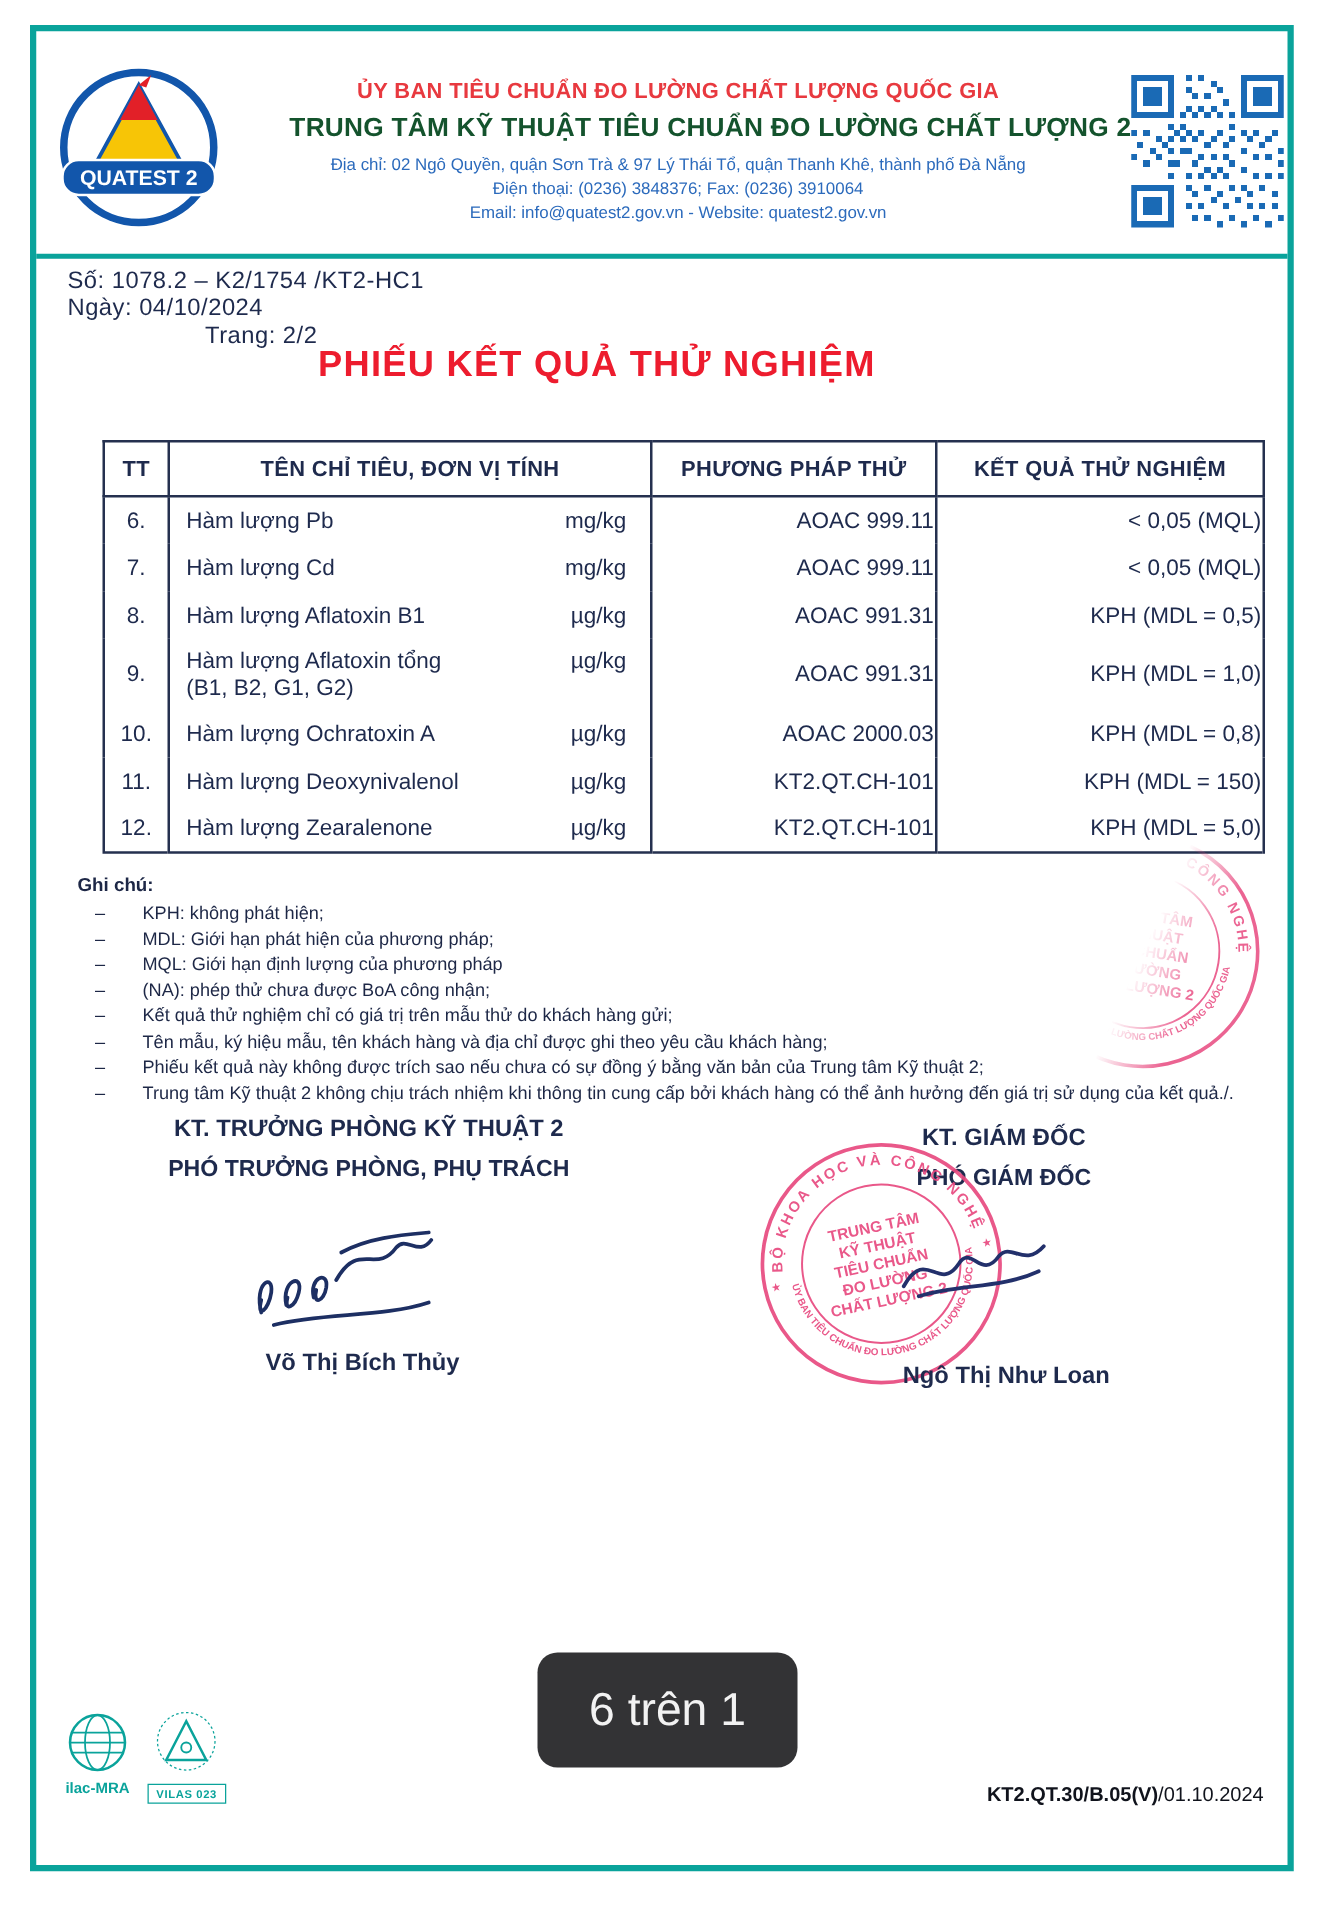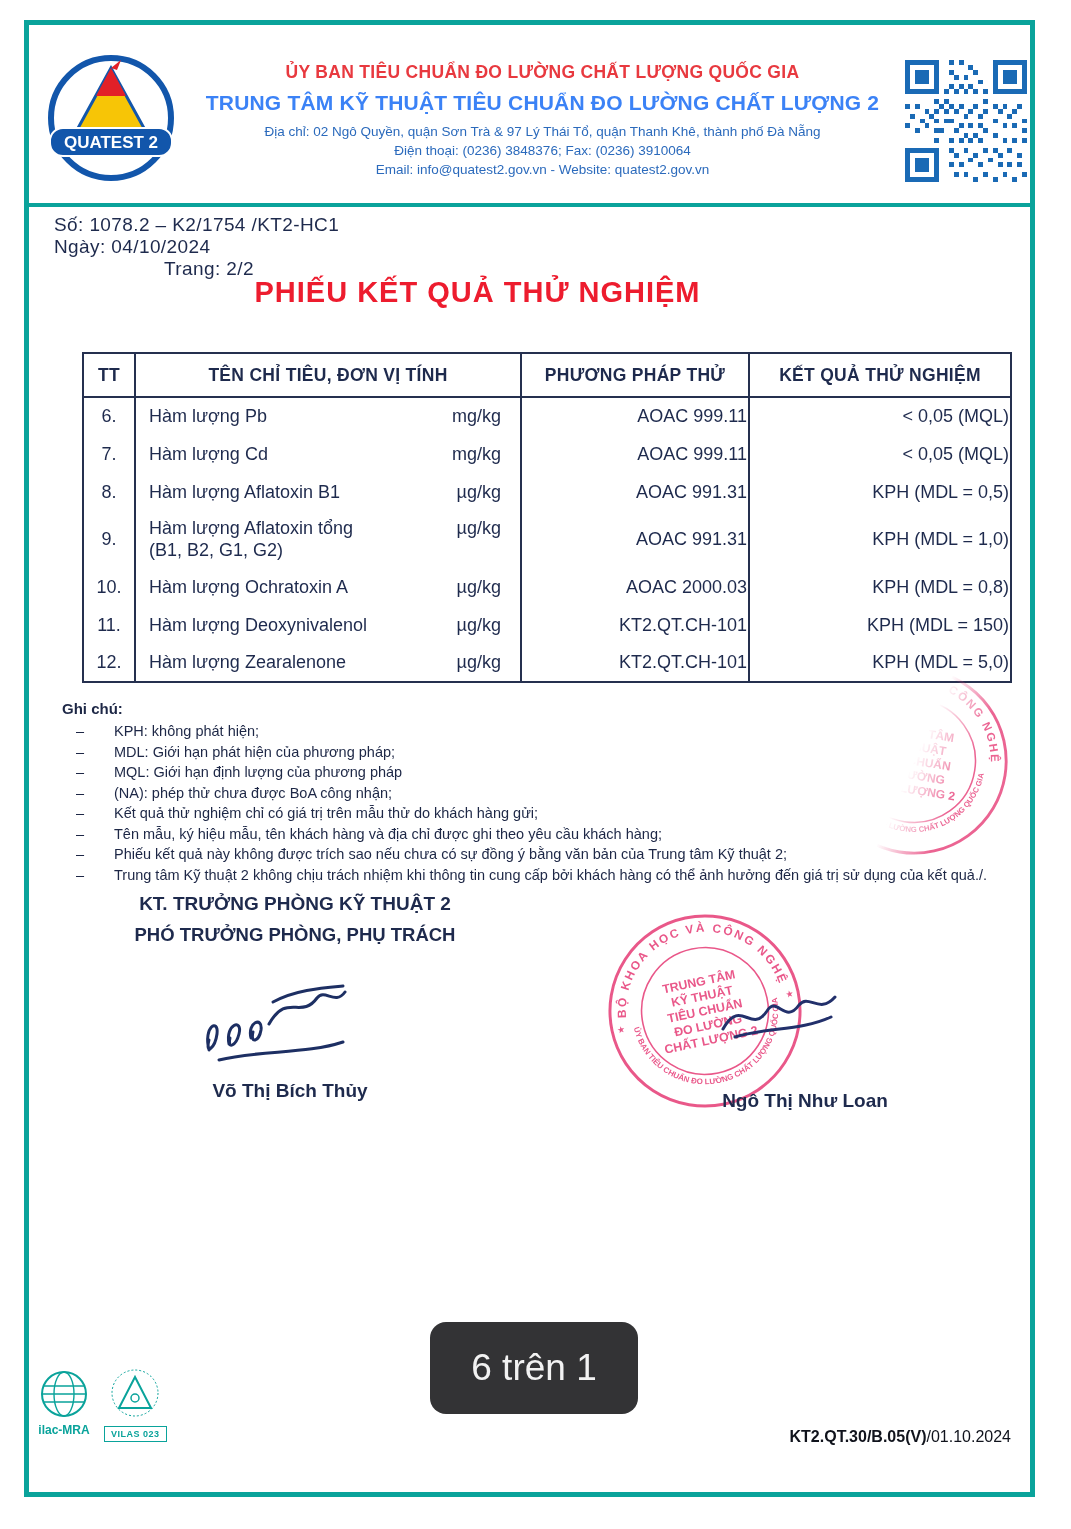--- a/index.html
+++ b/index.html
@@ -9,21 +9,21 @@
   body{margin:0;background:#ffffff;}
   .page{position:relative;width:1071px;height:1529px;background:#fff;overflow:hidden;
         font-family:"Liberation Sans",sans-serif;color:var(--ink);}
   .frame{position:absolute;left:24px;top:20px;width:1011px;height:1477px;
          border:5px solid var(--teal);}
   
   .header{position:absolute;left:42px;top:46px;width:985px;display:flex;align-items:flex-start;}
   .logo{width:138px;flex:0 0 138px;}
   .head-text{flex:1;text-align:center;padding-top:16px;}
   .org1{color:#e8393f;font-weight:bold;font-size:17.5px;letter-spacing:.3px;}
-  .org2{color:#3b82f6;font-weight:bold;font-size:21px;margin-top:8px;letter-spacing:.2px;}
+  .org2{color:#14532d;font-weight:bold;font-size:21px;margin-top:8px;letter-spacing:.2px;text-align:right;}
   .addr{color:#2b6abc;font-size:13.5px;margin-top:9px;}
   .addr2{color:#2b6abc;font-size:13.5px;margin-top:4px;}
   .qr{width:122px;flex:0 0 122px;margin-top:14px;}
   .sep{position:absolute;left:29px;top:203px;width:1001px;border-top:4px solid var(--teal);}
   
   .meta{position:absolute;left:54px;top:214px;width:952px;display:flex;font-size:19px;letter-spacing:.4px;flex-direction:column;}
   .meta .m1{width:46%;}
   .meta .m2{width:33%;}
   .meta .m3{width:21%;text-align:right;}
   
@@ -52,21 +52,21 @@
   .sig-right .l2{margin-top:9px;font-size:18.5px;}
   .name-left{position:absolute;left:155px;top:1080px;width:270px;text-align:center;font-weight:bold;font-size:19px;}
   .name-right{position:absolute;left:665px;top:1090px;width:280px;text-align:center;font-weight:bold;font-size:19px;}
   .stamp{position:absolute;left:606px;top:912px;width:198px;height:198px;transform:rotate(-12deg);opacity:.92;}
   .stamp2{position:absolute;left:818px;top:665px;width:192px;height:192px;transform:rotate(9deg);opacity:.9;
           -webkit-mask-image:linear-gradient(105deg,transparent 50%,rgba(0,0,0,.95) 72%);
           mask-image:linear-gradient(105deg,transparent 50%,rgba(0,0,0,.95) 72%);}
   .sigpath-left{position:absolute;left:195px;top:980px;}
   .sigpath-right{position:absolute;left:715px;top:985px;}
   
-  .accred{position:absolute;left:38px;top:1368px;display:flex;gap:14px;align-items:flex-start;}
+  .accred{position:absolute;left:52px;top:1368px;display:flex;gap:14px;align-items:flex-start;}
   .ilac{text-align:center;color:var(--teal);font-weight:bold;font-size:12px;}
   .vilas{text-align:center;}
   .vilas-box{margin-top:2px;border:1.5px solid var(--teal);color:var(--teal);
              font-size:9px;font-weight:bold;padding:2px 6px;letter-spacing:.5px;}
   .pageoverlay{position:absolute;left:430px;top:1322px;width:208px;height:92px;
                background:rgba(43,43,45,.96);border-radius:16px;color:#f2f2f2;
                display:flex;align-items:center;justify-content:center;font-size:37px;}
   .doccode{position:absolute;top:1428px;right:60px;font-size:16px;color:#10131c;}
   .doccode .b{font-weight:bold;}
 </style>
@@ -285,20 +285,24 @@
         <text x="100" y="119">ĐO LƯỜNG</text>
         <text x="100" y="134">CHẤT LƯỢNG 2</text>
       </g>
     </svg>
   </div>
 
   <div class="sig-left">
     <div>KT. TRƯỞNG PHÒNG KỸ THUẬT 2</div>
     <div class="l2">PHÓ TRƯỞNG PHÒNG, PHỤ TRÁCH</div>
   </div>
+  <div class="sig-right">
+    <div>KT. GIÁM ĐỐC</div>
+    <div class="l2">PHÓ GIÁM ĐỐC</div>
+  </div>
 
   <div class="stamp">
     <svg width="198" height="198" viewBox="0 0 200 200">
       <circle cx="100" cy="100" r="96" fill="none" stroke="var(--stamp)" stroke-width="3"></circle>
       <circle cx="100" cy="100" r="64" fill="none" stroke="var(--stamp)" stroke-width="1.6"></circle>
       <defs>
         <path id="s1top" d="M20,100 A80,80 0 0 1 180,100"></path>
         <path id="s1bot" d="M26,100 A74,74 0 0 0 174,100"></path>
       </defs>
       <text font-size="12" font-weight="bold" fill="var(--stamp)" letter-spacing="2" font-family="Liberation Sans, sans-serif">

